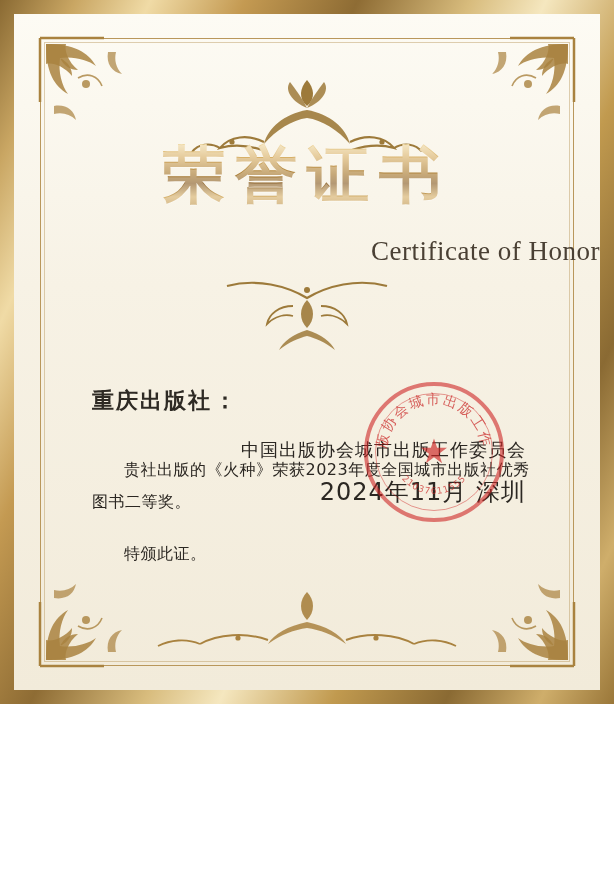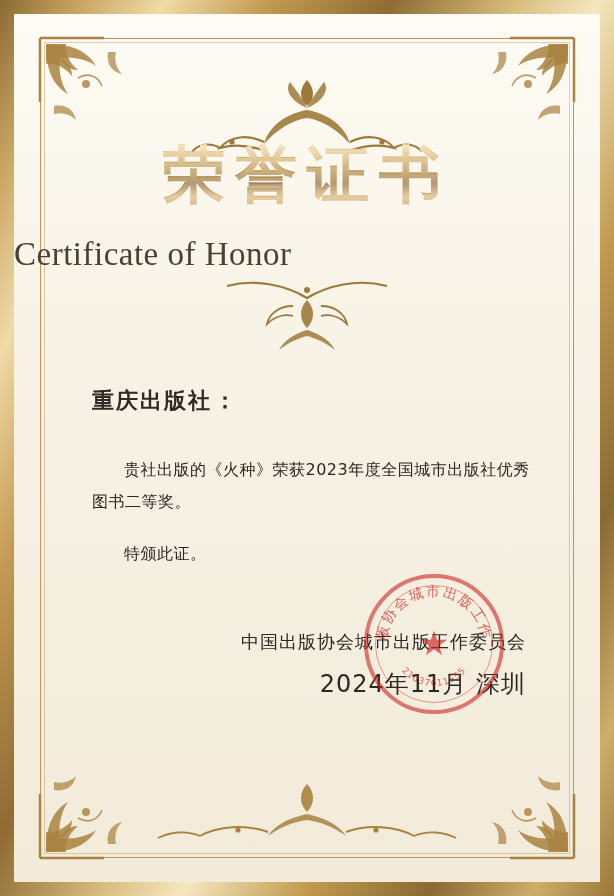--- a/index.html
+++ b/index.html
@@ -11,21 +11,21 @@
     width: 614px;
     height: 896px;
     font-family: "Liberation Serif", serif;
     overflow: hidden;
   }
 
   
   .certificate {
     position: relative;
     width: 614px;
-    height: 896px;
+    height: 704px;
     box-sizing: border-box;
     background:
       radial-gradient(ellipse at 50% 35%, #fbf8ef 0%, #f6f1e2 55%, #efe8d6 100%);
     overflow: hidden;
   }
 
   
   .gold-band {
     position: absolute;
     left: 0; top: 0; right: 0; bottom: 0;
@@ -133,23 +133,23 @@
     background-clip: text;
     color: transparent;
     -webkit-text-fill-color: transparent;
     text-shadow: 0 1px 0 rgba(255,255,255,0.35);
   }
 
   .title-en {
     position: absolute;
     left: 0; right: 0;
     top: 222px;
-    text-align: left;
+    text-align: right;
     font-family: "Liberation Serif", serif;
-    font-size: 33px;
+    font-size: 27px;
     letter-spacing: 0.5px;
     color: #4a4034;
   }
 
   
   .body-block {
     position: absolute;
     left: 78px;
     right: 70px;
     top: 372px;

